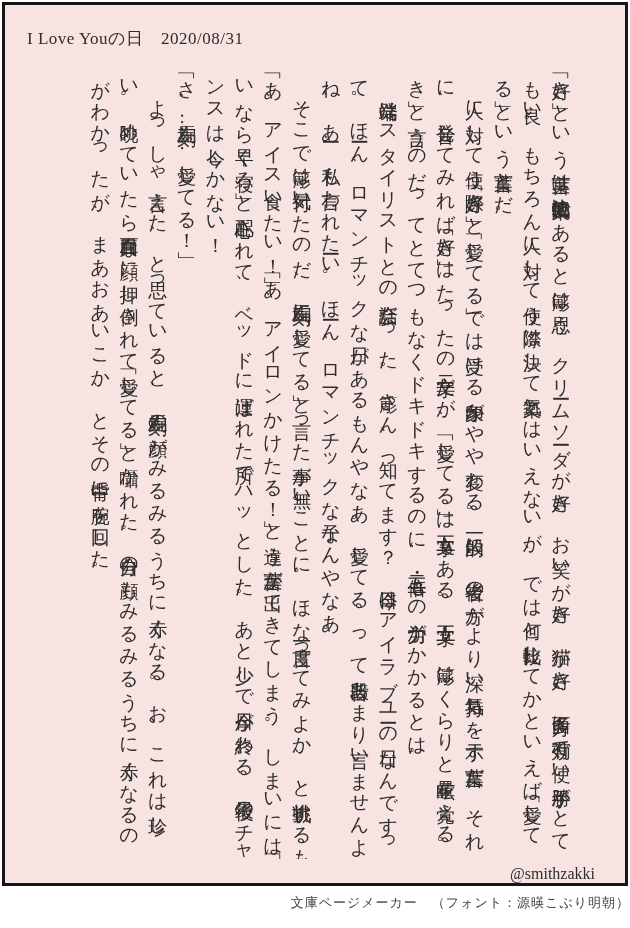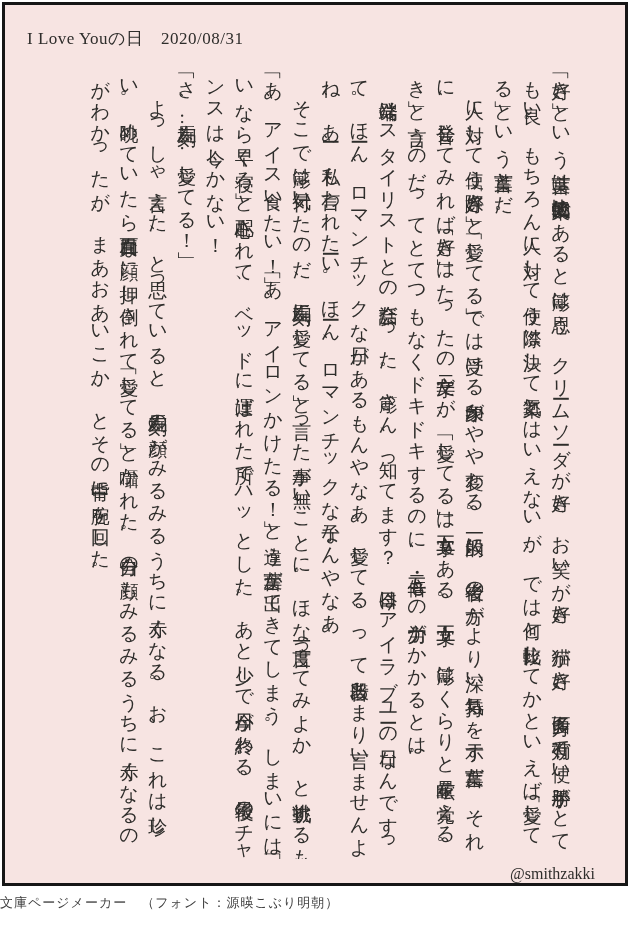--- a/index.html
+++ b/index.html
@@ -46,21 +46,21 @@
   .vtext p { margin: 0; }
   .signature {
     position: absolute;
     right: 30px; bottom: 0;
     font-size: 16px;
     color: var(--text);
   }
   .footer {
     position: absolute;
     left: 0; right: 0; top: 894px;
-    text-align: left;
+    text-align: right;
     font-size: 13px;
     letter-spacing: 1px;
     color: var(--footer_text);
   }
 </style>
 </head>
 <body>
 
 <div class="page">
   <div class="card">

